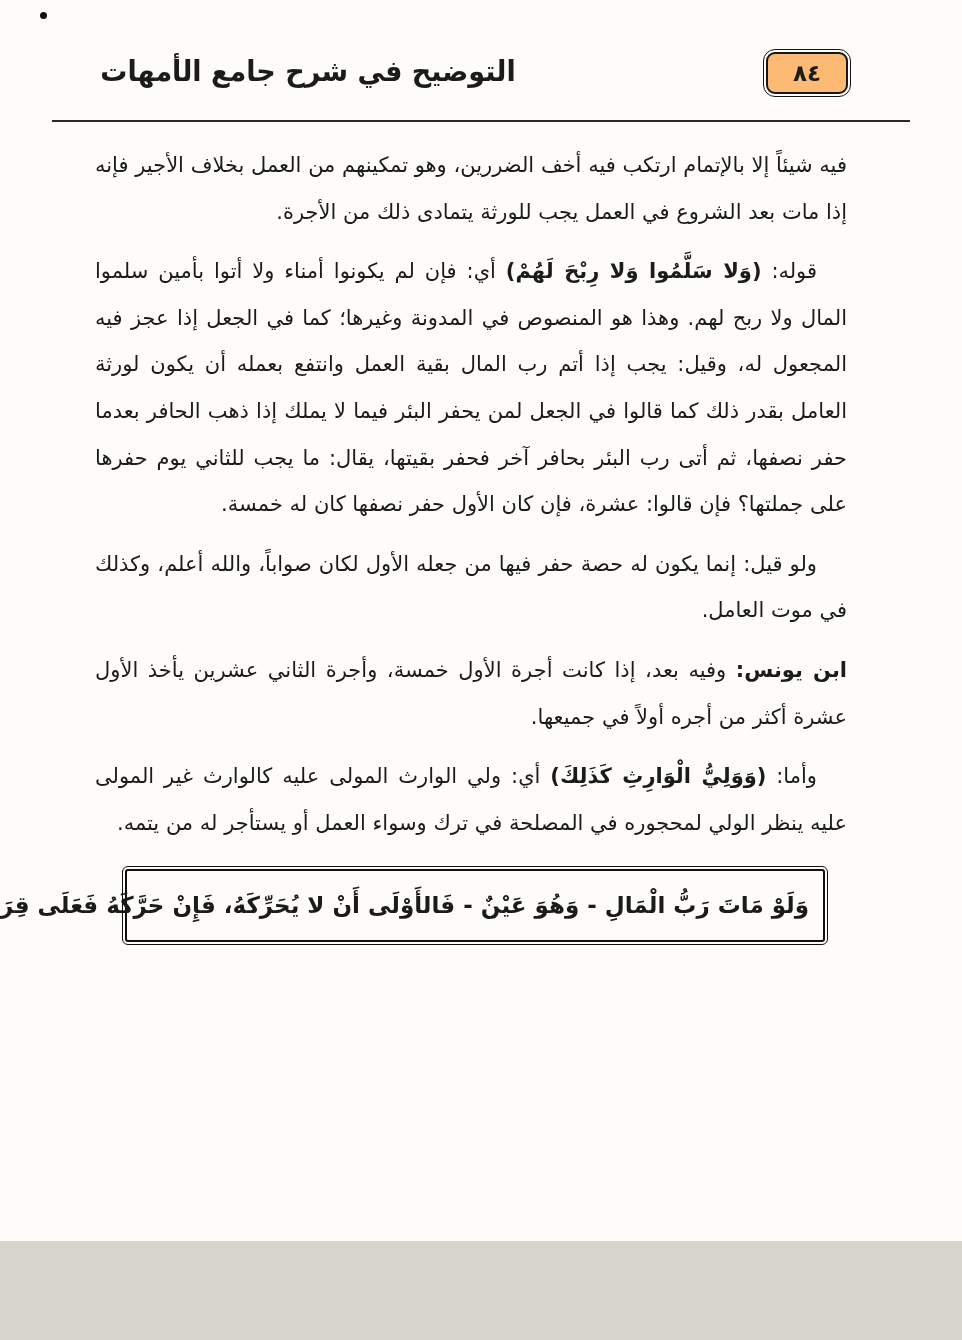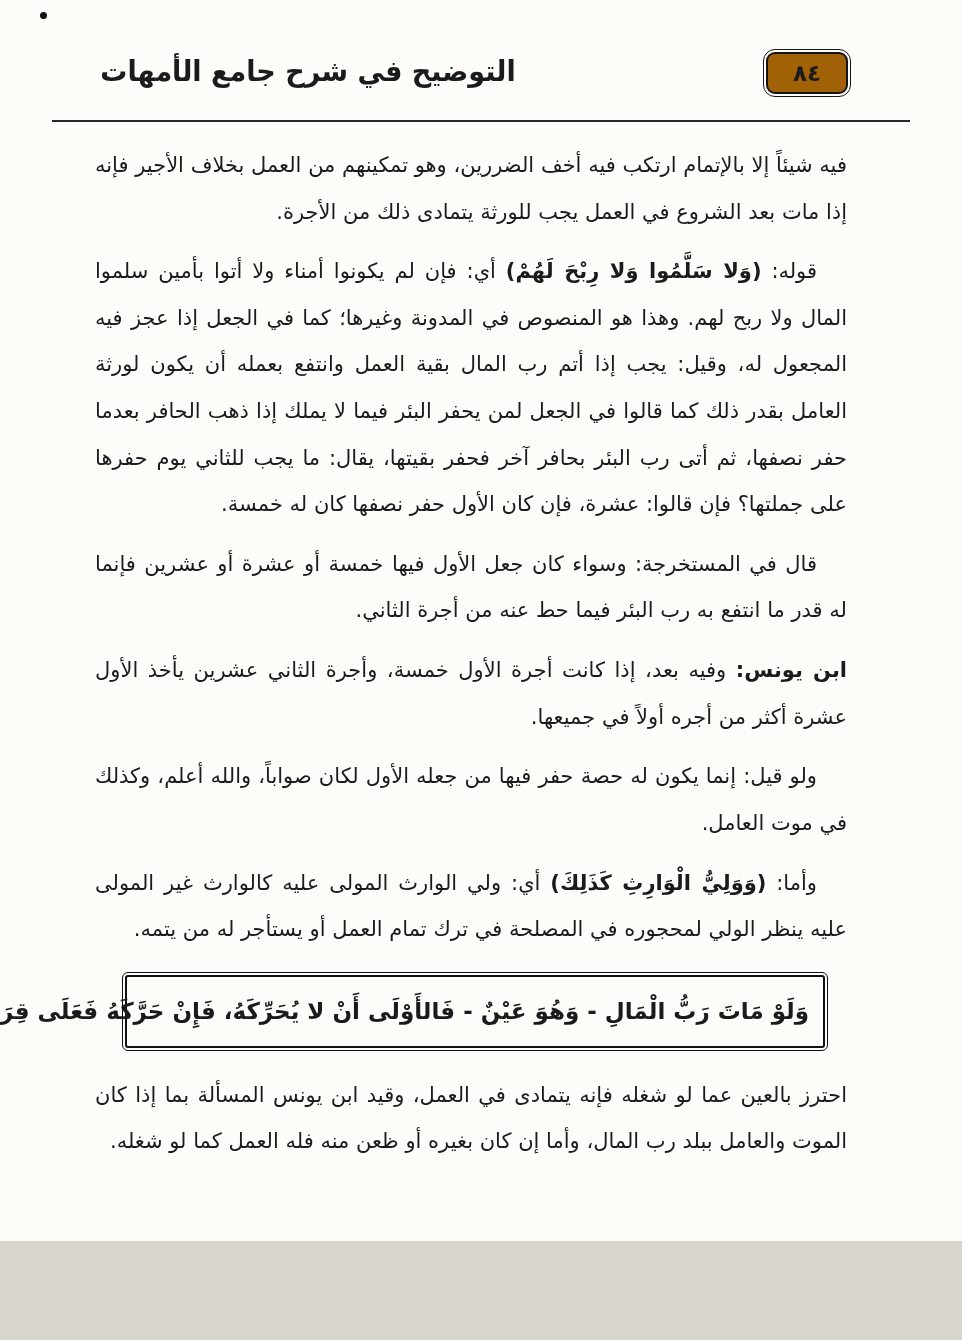--- a/index.html
+++ b/index.html
@@ -43,21 +43,21 @@
     right: 114px;
     width: 78px;
     height: 38px;
     border: 2px solid #161616;
     border-radius: 9px;
     display: flex;
     align-items: center;
     justify-content: center;
     outline: 1px solid #161616;
     outline-offset: 2px;
-    background: #a16207;
+    background: #fdba74;
   }
   .page-number {
     font-size: 23px;
     font-weight: bold;
     line-height: 1;
   }
   .header-rule {
     border: none;
     border-top: 2px solid #2a2a2a;
     margin: 0 52px;
@@ -126,29 +126,27 @@
   </div>
 
   <hr class="header-rule">
 
   <div class="page-body">
 
     <p class="para"><span>فيه شيئاً إلا بالإتمام ارتكب فيه أخف الضررين، وهو تمكينهم من العمل بخلاف الأجير فإنه إذا مات بعد الشروع في العمل يجب للورثة يتمادى ذلك من الأجرة.</span></p>
 
     <p class="para indent"><span>قوله: </span><span class="matn-inline">(وَلا سَلَّمُوا وَلا رِبْحَ لَهُمْ)</span><span> أي: فإن لم يكونوا أمناء ولا أتوا بأمين سلموا المال ولا ربح لهم. وهذا هو المنصوص في المدونة وغيرها؛ كما في الجعل إذا عجز فيه المجعول له، وقيل: يجب إذا أتم رب المال بقية العمل وانتفع بعمله أن يكون لورثة العامل بقدر ذلك كما قالوا في الجعل لمن يحفر البئر فيما لا يملك إذا ذهب الحافر بعدما حفر نصفها، ثم أتى رب البئر بحافر آخر فحفر بقيتها، يقال: ما يجب للثاني يوم حفرها على جملتها؟ فإن قالوا: عشرة، فإن كان الأول حفر نصفها كان له خمسة.</span></p>
 
-    <p class="para indent"><span>قال في المستخرجة: وسواء كان جعل الأول فيها خمسة أو عشرة أو عشرين فإنما له قدر ما انتفع به رب البئر فيما حط عنه من أجرة الثاني.</span></p>
+
+    <p class="para indent"><span>ولو قيل: إنما يكون له حصة حفر فيها من جعله الأول لكان صواباً، والله أعلم، وكذلك في موت العامل.</span></p>
 
     <p class="para"><span class="speaker">ابن يونس:</span><span> وفيه بعد، إذا كانت أجرة الأول خمسة، وأجرة الثاني عشرين يأخذ الأول عشرة أكثر من أجره أولاً في جميعها.</span></p>
 
-    <p class="para indent"><span>ولو قيل: إنما يكون له حصة حفر فيها من جعله الأول لكان صواباً، والله أعلم، وكذلك في موت العامل.</span></p>
-
-    <p class="para indent"><span>وأما: </span><span class="matn-inline">(وَوَلِيُّ الْوَارِثِ كَذَلِكَ)</span><span> أي: ولي الوارث المولى عليه كالوارث غير المولى عليه ينظر الولي لمحجوره في المصلحة في ترك تمام العمل أو يستأجر له من يتمه.</span></p>
+    <p class="para indent"><span>وأما: </span><span class="matn-inline">(وَوَلِيُّ الْوَارِثِ كَذَلِكَ)</span><span> أي: ولي الوارث المولى عليه كالوارث غير المولى عليه ينظر الولي لمحجوره في المصلحة في ترك وسواء العمل أو يستأجر له من يتمه.</span></p>
 
     <div class="matn-box">
       <span class="matn-text">وَلَوْ مَاتَ رَبُّ الْمَالِ - وَهُوَ عَيْنٌ - فَالأَوْلَى أَنْ لا يُحَرِّكَهُ، فَإِنْ حَرَّكَهُ فَعَلَى قِرَاضِهِ</span>
     </div>
 
-    <p class="para"><span>احترز بالعين عما لو شغله فإنه يتمادى في العمل، وقيد ابن يونس المسألة بما إذا كان الموت والعامل ببلد رب المال، وأما إن كان بغيره أو ظعن منه فله العمل كما لو شغله.</span></p>
 
   </div>
 
 </div>
 
 </body></html>

